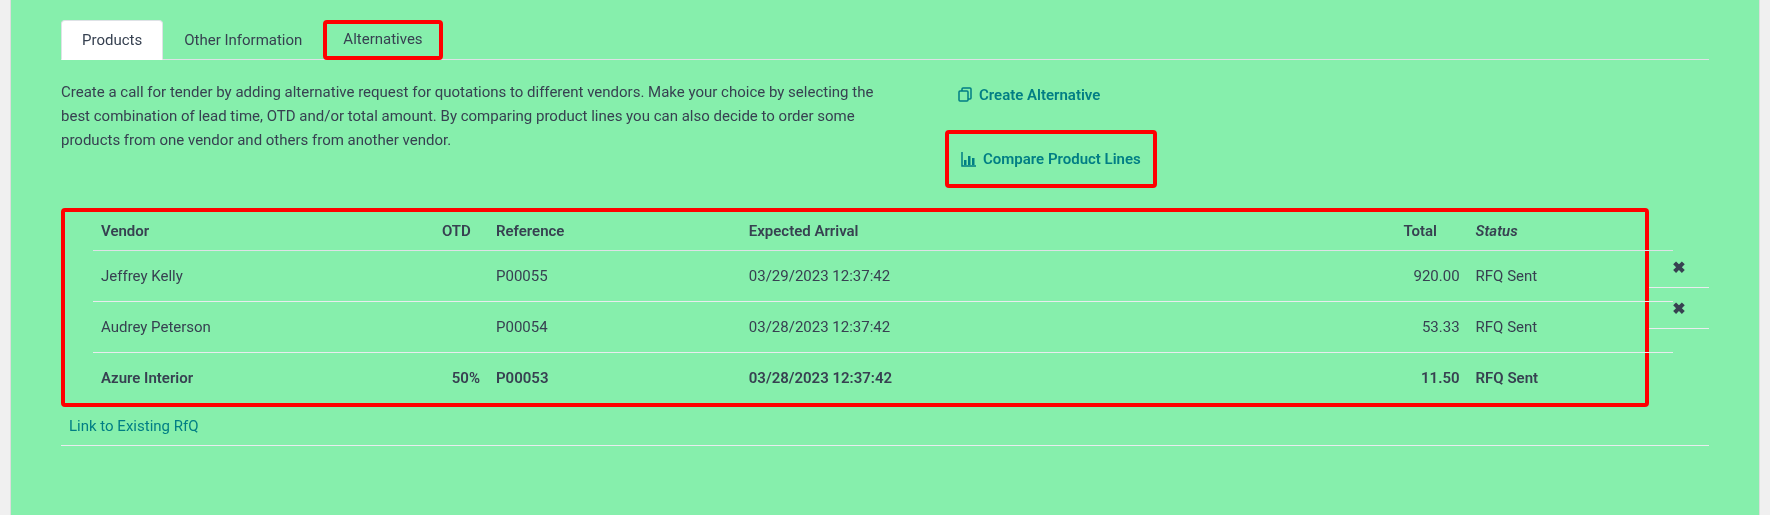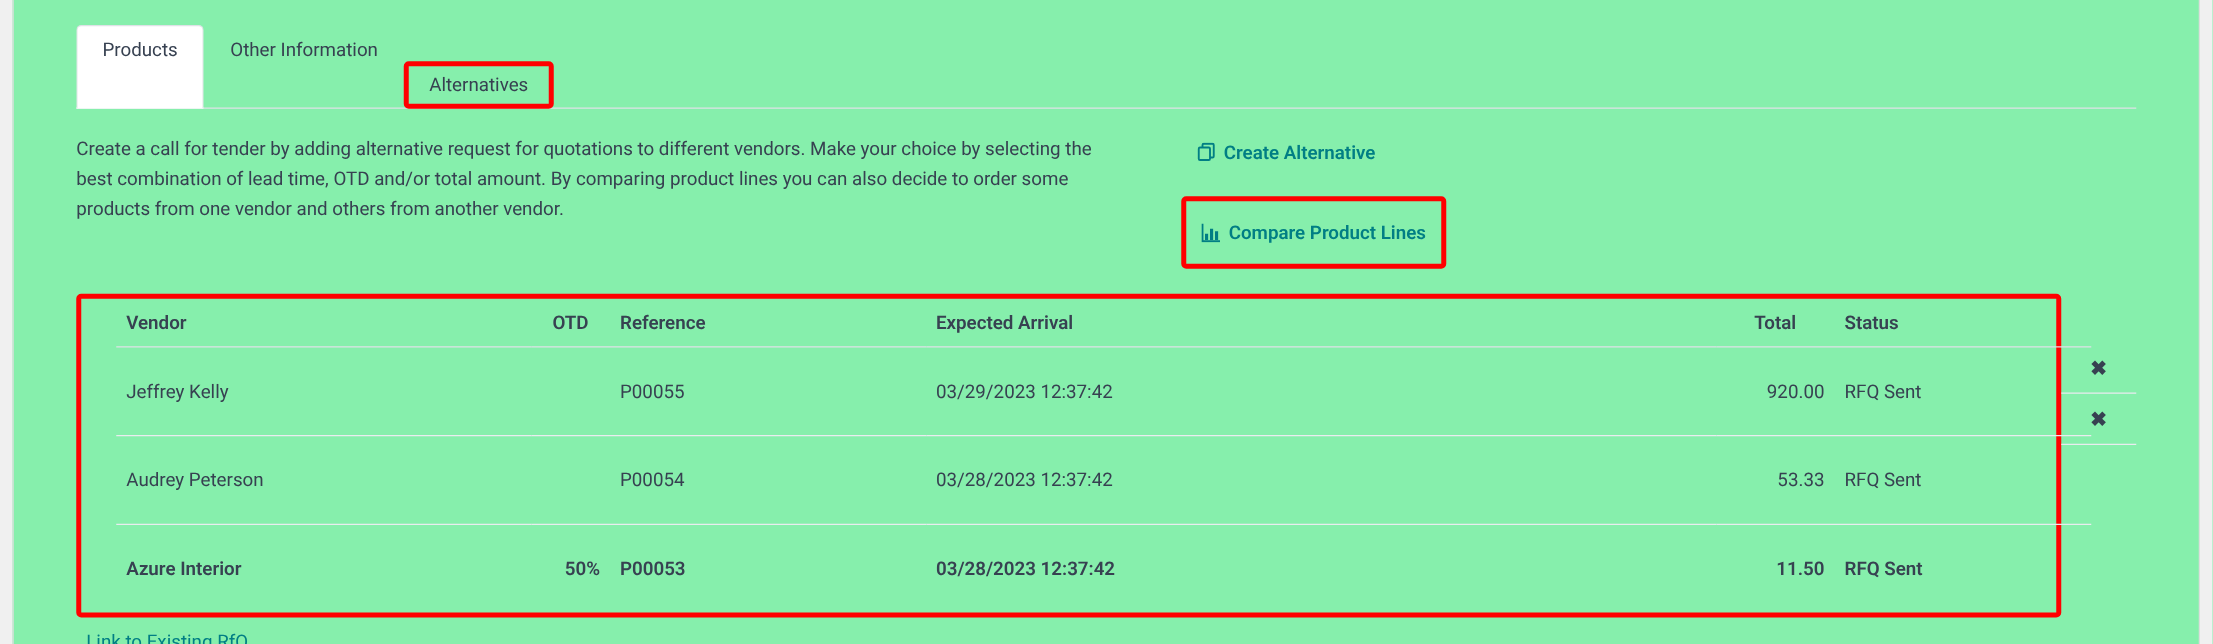--- a/index.html
+++ b/index.html
@@ -34,21 +34,20 @@
       border-bottom: 1px solid #fff;
       border-radius: 4px 4px 0 0;
       background: #fff;
     }
     .highlight-red {
       border: 4px solid #f00;
       border-radius: 4px;
     }
     .tab.highlight-red {
       padding: 6px 16px;
-      margin-top: 29px;
     }
     .content-row {
       display: flex;
       padding: 20px 0 15px 0;
       gap: 60px;
       align-items: flex-start;
     }
     .description {
       flex: 0 0 50%;
       line-height: 1.6;
@@ -93,21 +92,21 @@
     th {
       text-align: left;
       padding: 10px 8px;
       font-weight: 600;
       color: #374151;
       border-bottom: 1px solid #dee2e6;
       position: relative;
     }
     th.right { text-align: center; }
     td {
-      padding: 26px 8px;
+      padding: 16px 8px;
       border-bottom: 1px solid #e9ecef;
       color: #374151;
     }
     td.right { text-align: right; }
     tr:last-child td { border-bottom: none; }
     tr.current-row td { font-weight: 600; }
     .delete-cell {
       width: 60px;
       display: flex;
       align-items: center;
@@ -128,21 +127,21 @@
       padding: 10px 8px;
       color: #017e84;
       cursor: pointer;
       border-bottom: 1px solid #e9ecef;
     }
     .col-vendor { width: 21%; }
     .col-otd { width: 4%; }
     .col-ref { width: 16%; }
     .col-arrival { width: 40%; }
     .col-total { width: 6%; }
-    .col-status { width: 13%; }
+    .col-status { width: 13%; font-style: italic; }
   </style>
 </head>
 <body>
 
 <div class="page-container">
 
   <div class="tabs">
     <div class="tab active">Products</div>
     <div class="tab">Other Information</div>
     <div class="tab highlight-red">Alternatives</div>

